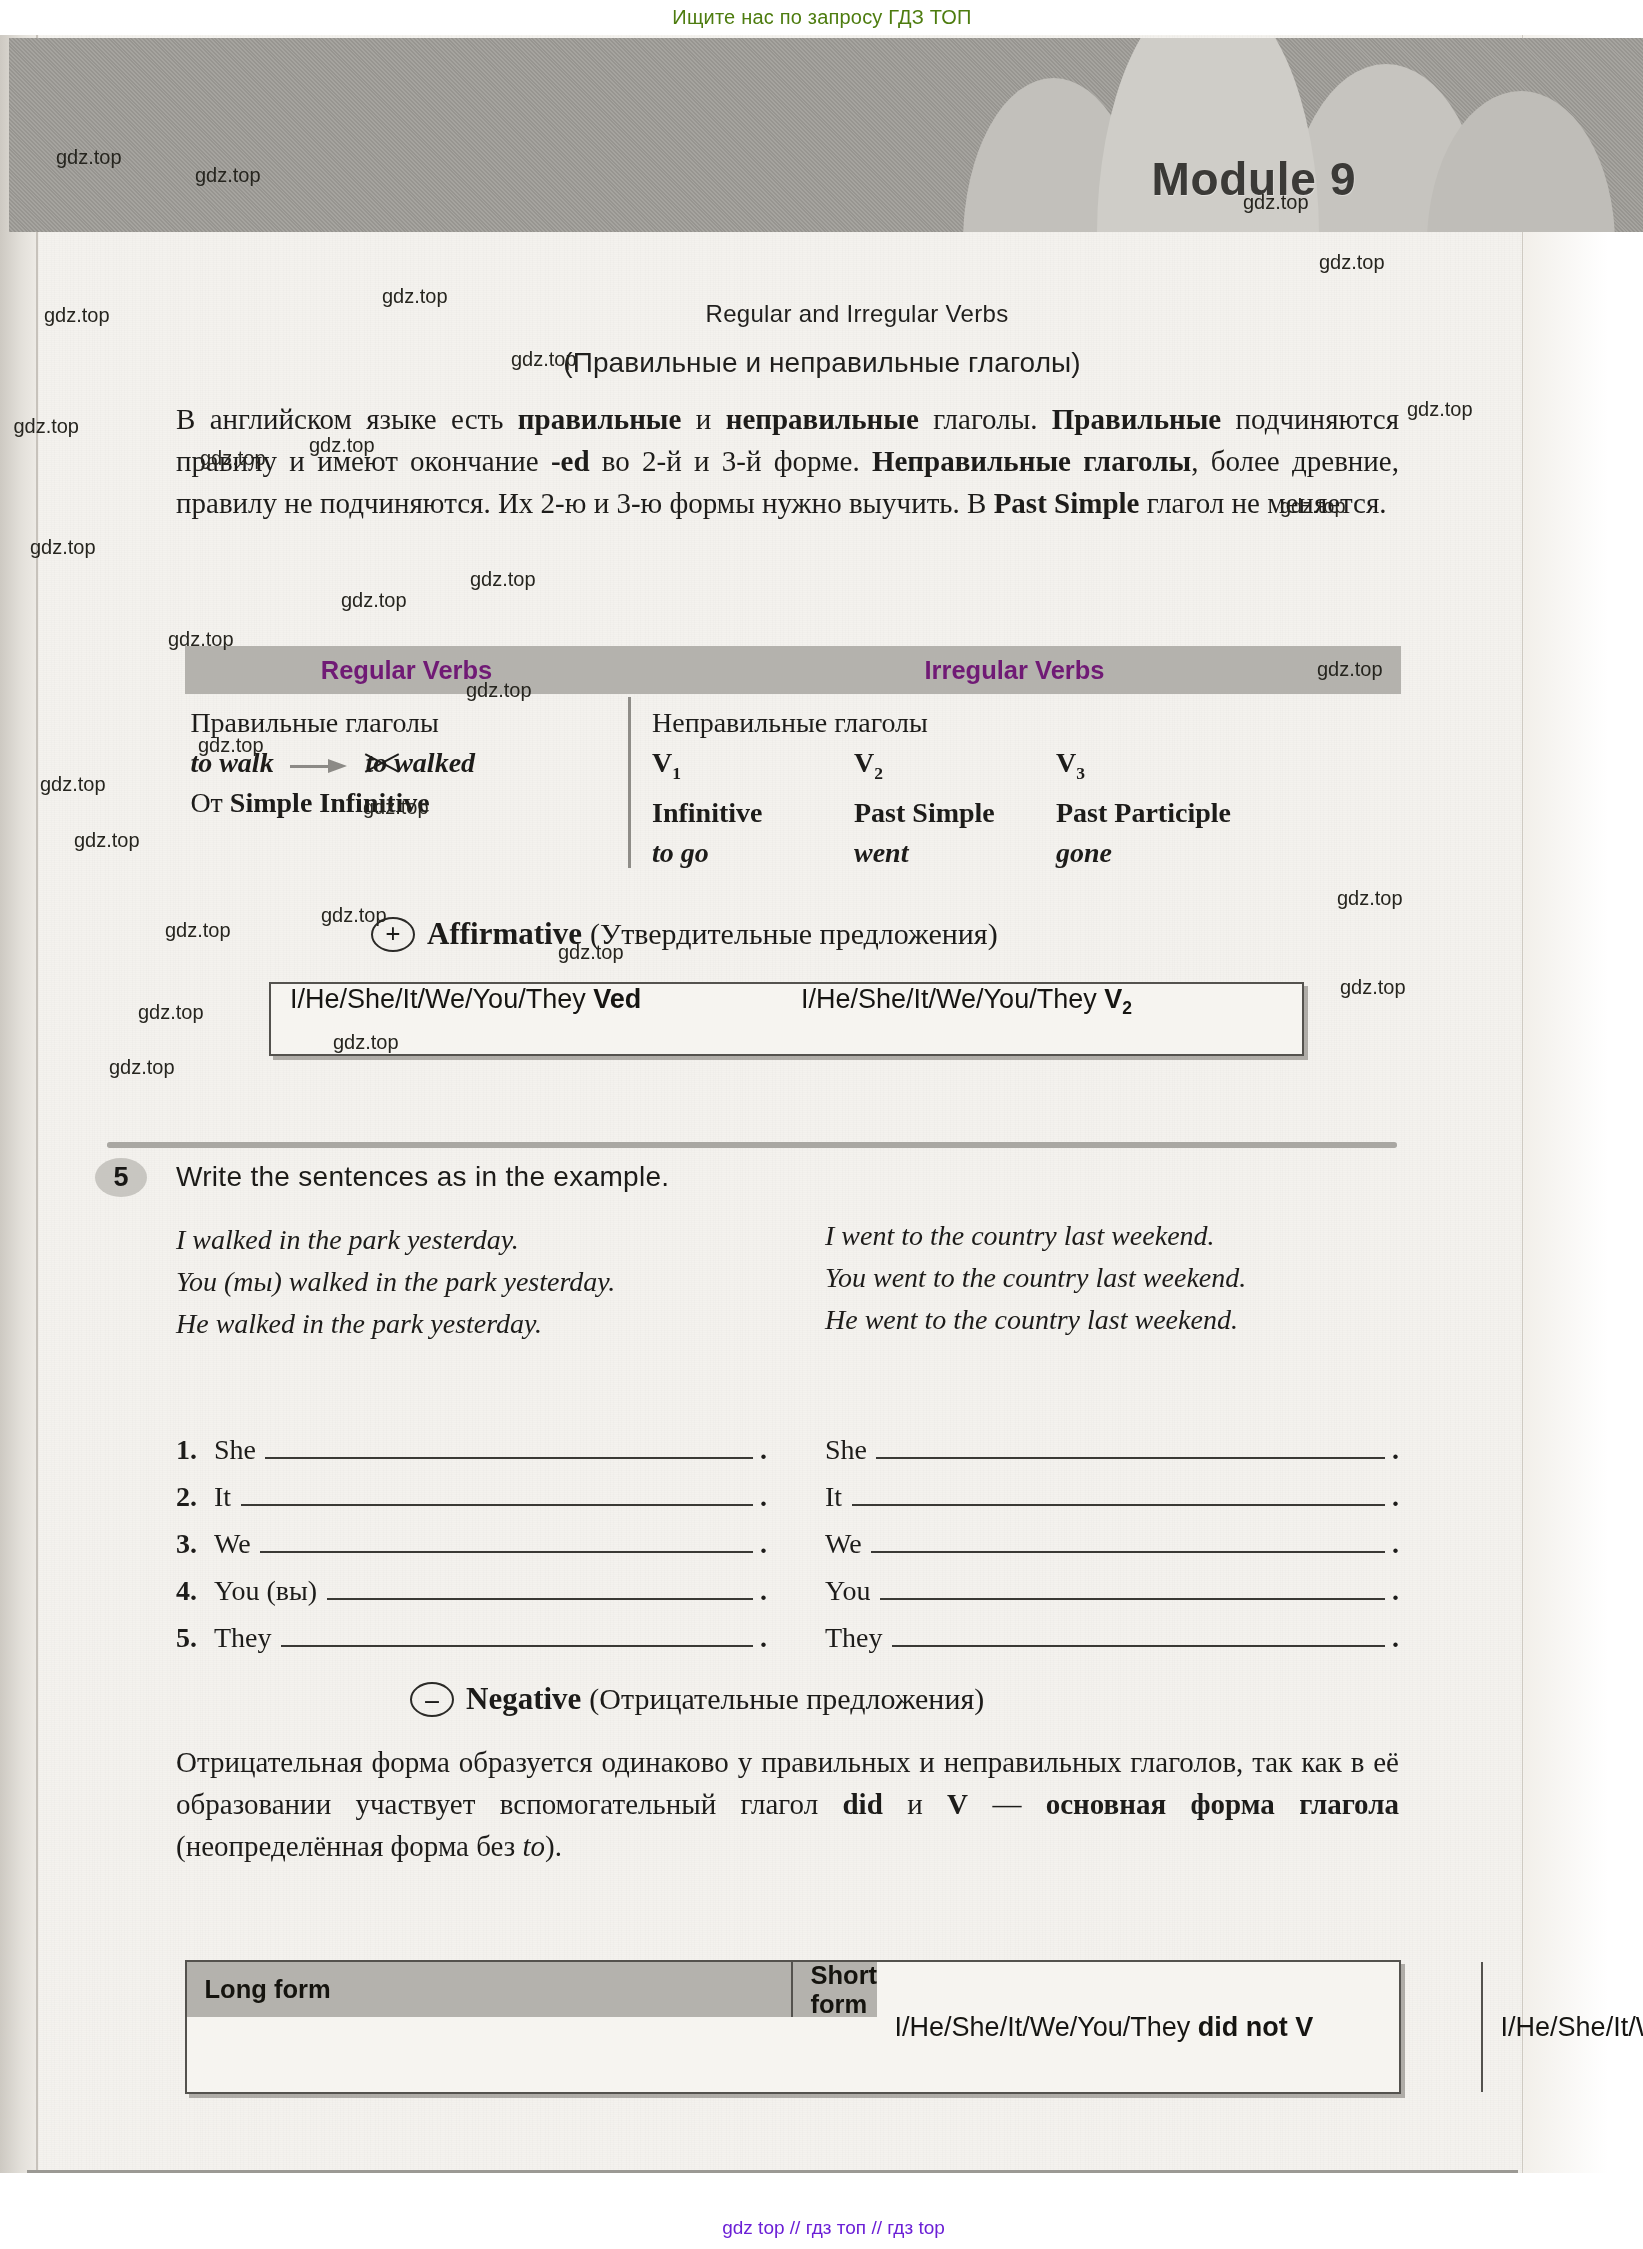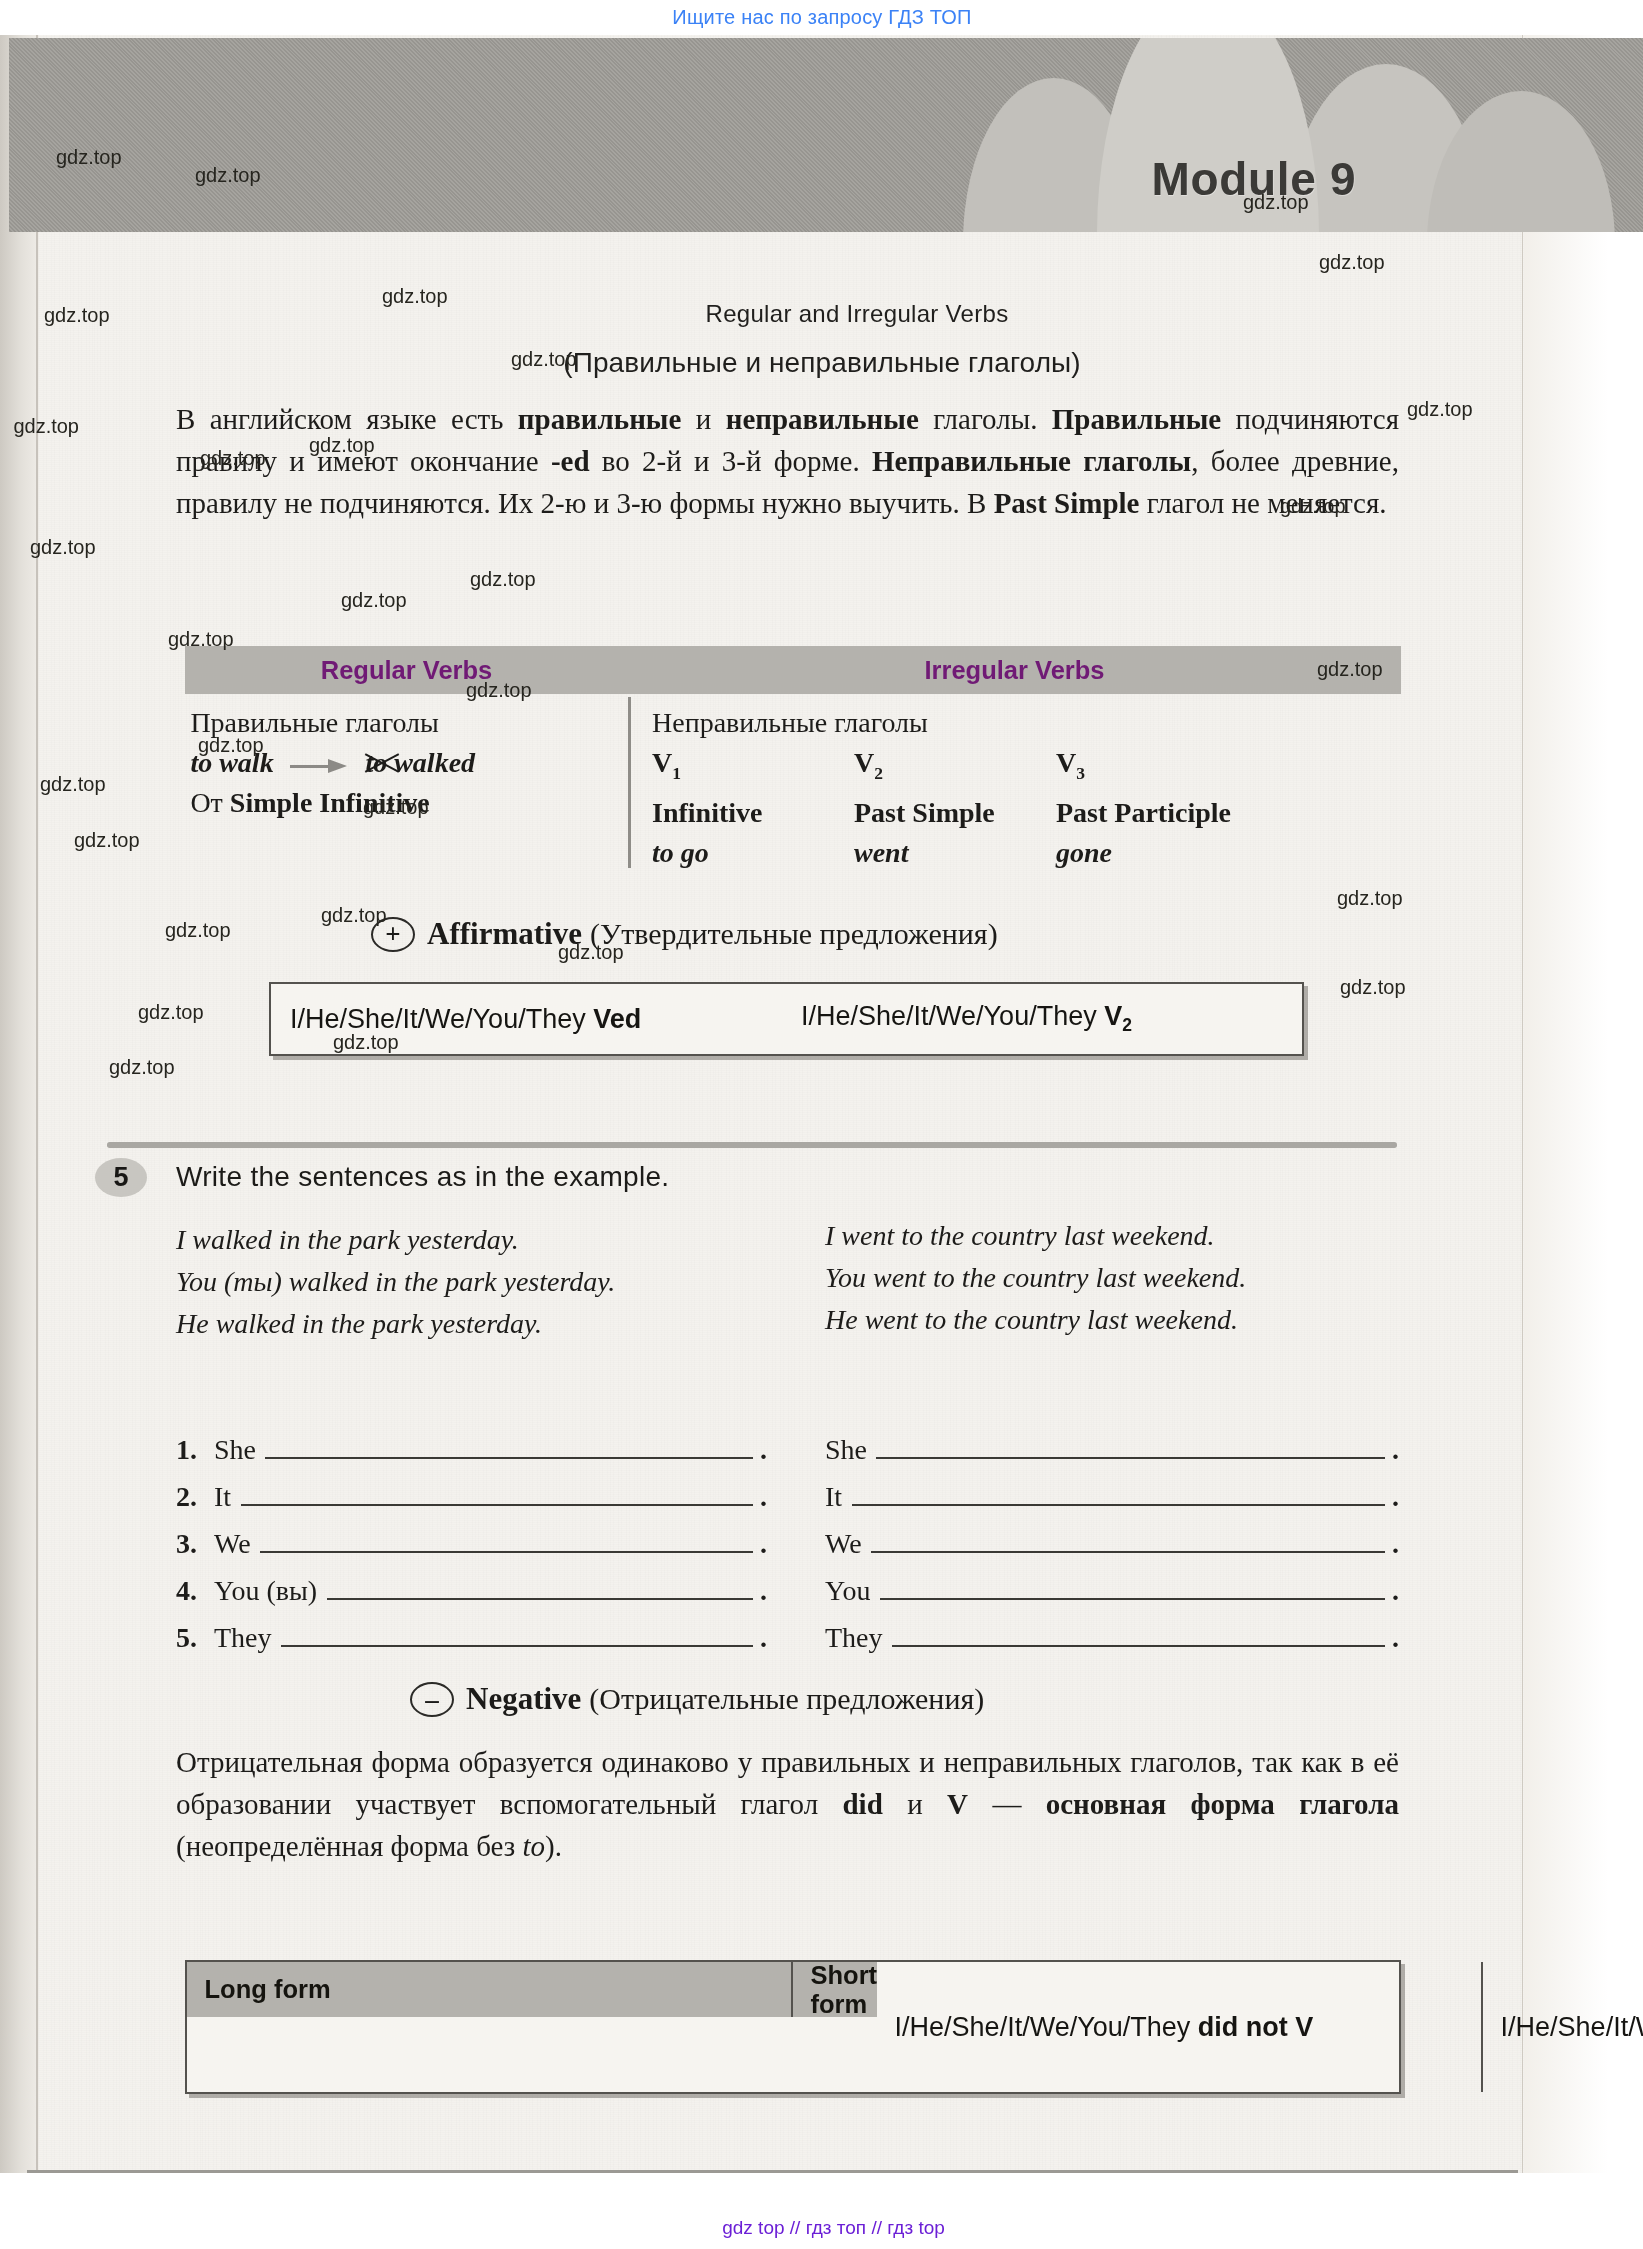--- a/index.html
+++ b/index.html
@@ -11,21 +11,21 @@
     overflow: hidden;
   }
 
   
   .promo-bar {
     position: absolute; left: 0; top: 0; width: 1644px; height: 35px;
     display: flex; align-items: center; justify-content: center;
     background: #ffffff;
   }
   .promo-text {
-    color: #3b82f6; font-family: "Liberation Sans", sans-serif;
+    color: #4d7c0f; font-family: "Liberation Sans", sans-serif;
     font-size: 20px; letter-spacing: 0.2px; white-space: nowrap;
   }
 
   
   .sheet {
     position: absolute; left: 0; top: 35px; width: 1644px; height: 2138px;
     background: #f4f2ee;
     overflow: hidden;
   }
   
@@ -160,21 +160,21 @@
     font-size: 27px; font-weight: 700; margin-right: 12px; line-height: 1;
   }
   .sign-label { font-weight: 700; font-size: 31px; margin-right: 8px; }
   .sign-ru { font-size: 30px; }
 
   .box-frame {
     position: absolute; border: 2px solid #54524e; background: #f6f4f0;
     box-shadow: 4px 4px 0 rgba(120,117,112,.55);
   }
   .box-frame .inner {
-    display: flex; align-items: center; height: 100%;
+    display: flex; align-items: flex-start; height: 100%;
     font-family: "Liberation Sans", sans-serif; font-size: 27px; color: #161512;
   }
   .box-frame .inner .seg { white-space: nowrap; }
   .box-frame .inner .seg b { font-weight: 700; }
 
   
   .ex-rule {
     position: absolute; left: 107px; top: 1107px; width: 1290px; height: 6px;
     background: #a9a7a2; border-radius: 2.7px;
   }

